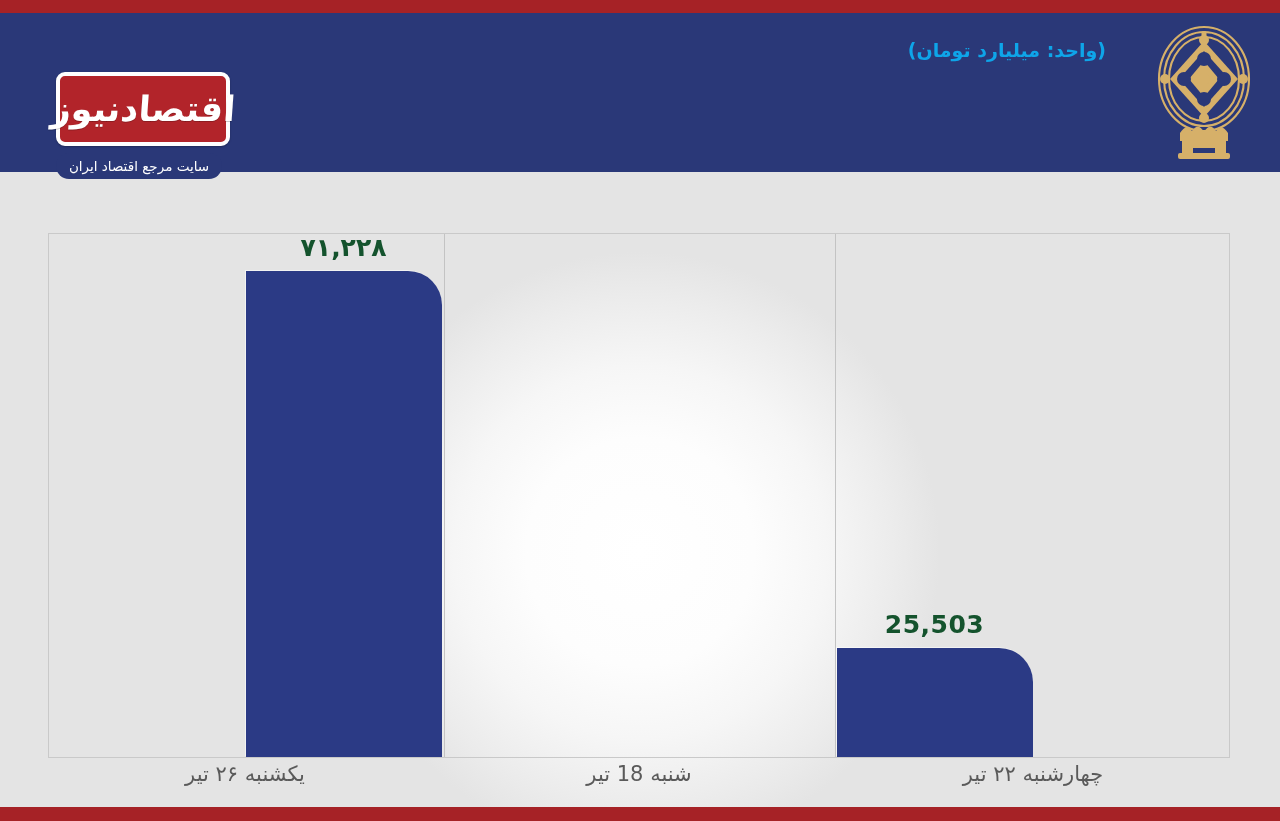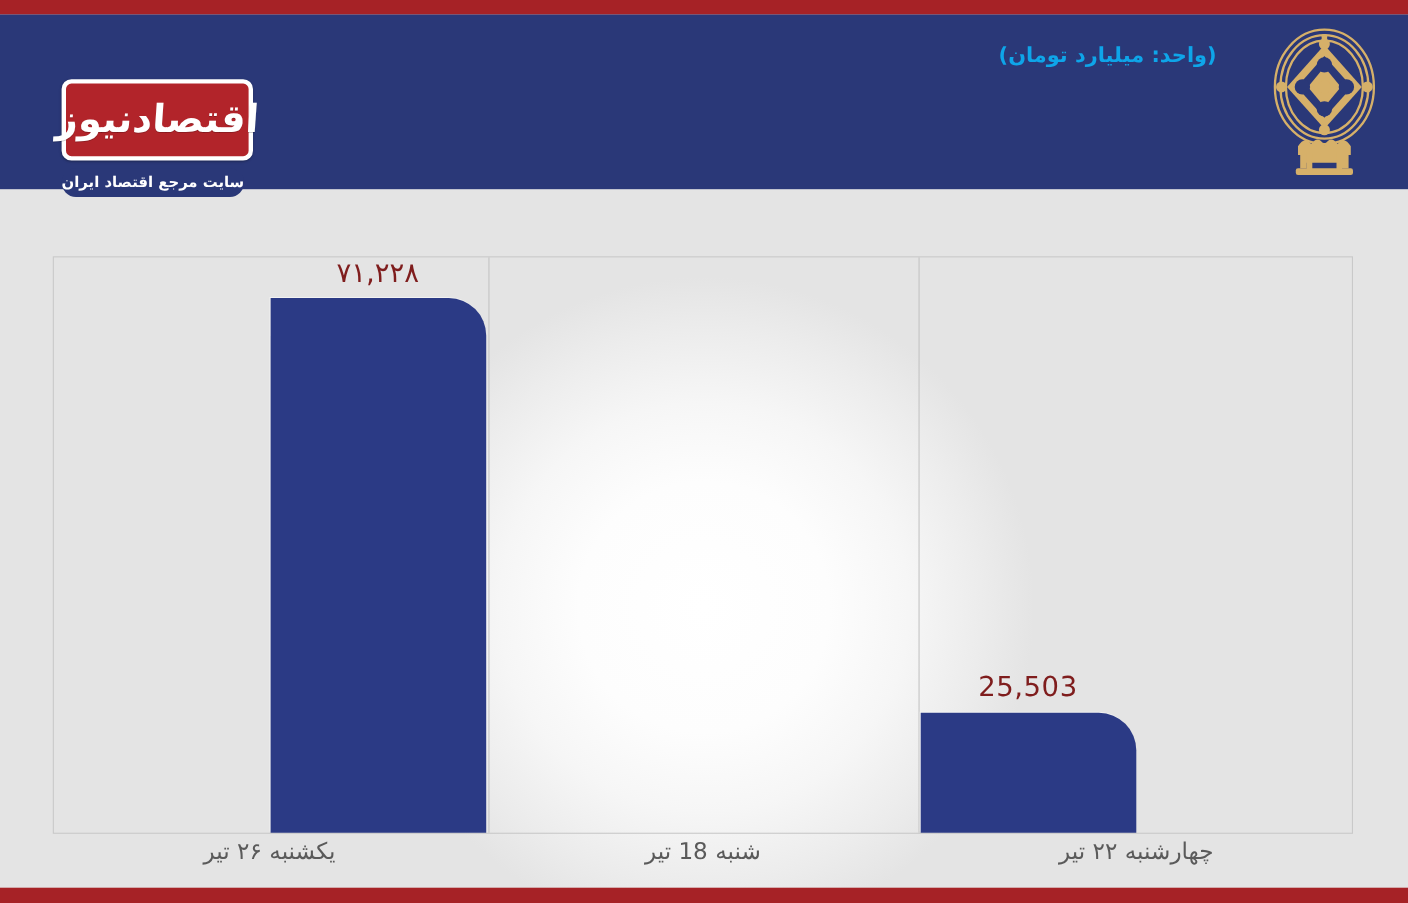--- a/index.html
+++ b/index.html
@@ -132,21 +132,21 @@
     height: 26px;
     background: #2a3878;
     border-radius: 13px;
     display: flex;
     align-items: center;
     justify-content: center;
   }
   .brand-tag span {
     color: #ffffff;
     font-size: 13.5px;
-    font-weight: bold;
+    font-weight: normal;
     white-space: nowrap;
   }
 
   
   .body-bg {
     position: absolute;
     left: 0; top: 172px;
     width: 1280px;
     height: 635px;
     background:
@@ -191,23 +191,23 @@
     bottom: 0;
     left: 50%;
     transform: translateX(-50%);
     width: 196px;
     display: flex;
     flex-direction: column;
     align-items: center;
     justify-content: flex-end;
   }
   .bar-value {
-    color: #7f1d1d;
+    color: #14532d;
     font-size: 25px;
-    font-weight: normal;
+    font-weight: bold;
     margin-bottom: 9px;
     white-space: nowrap;
     letter-spacing: 0.5px;
   }
   .bar {
     width: 196px;
     background: #2b3a85;
     border-radius: 0 34px 0 0;
     box-shadow: -1px -1px 0 rgba(255,255,255,0.5);
   }

